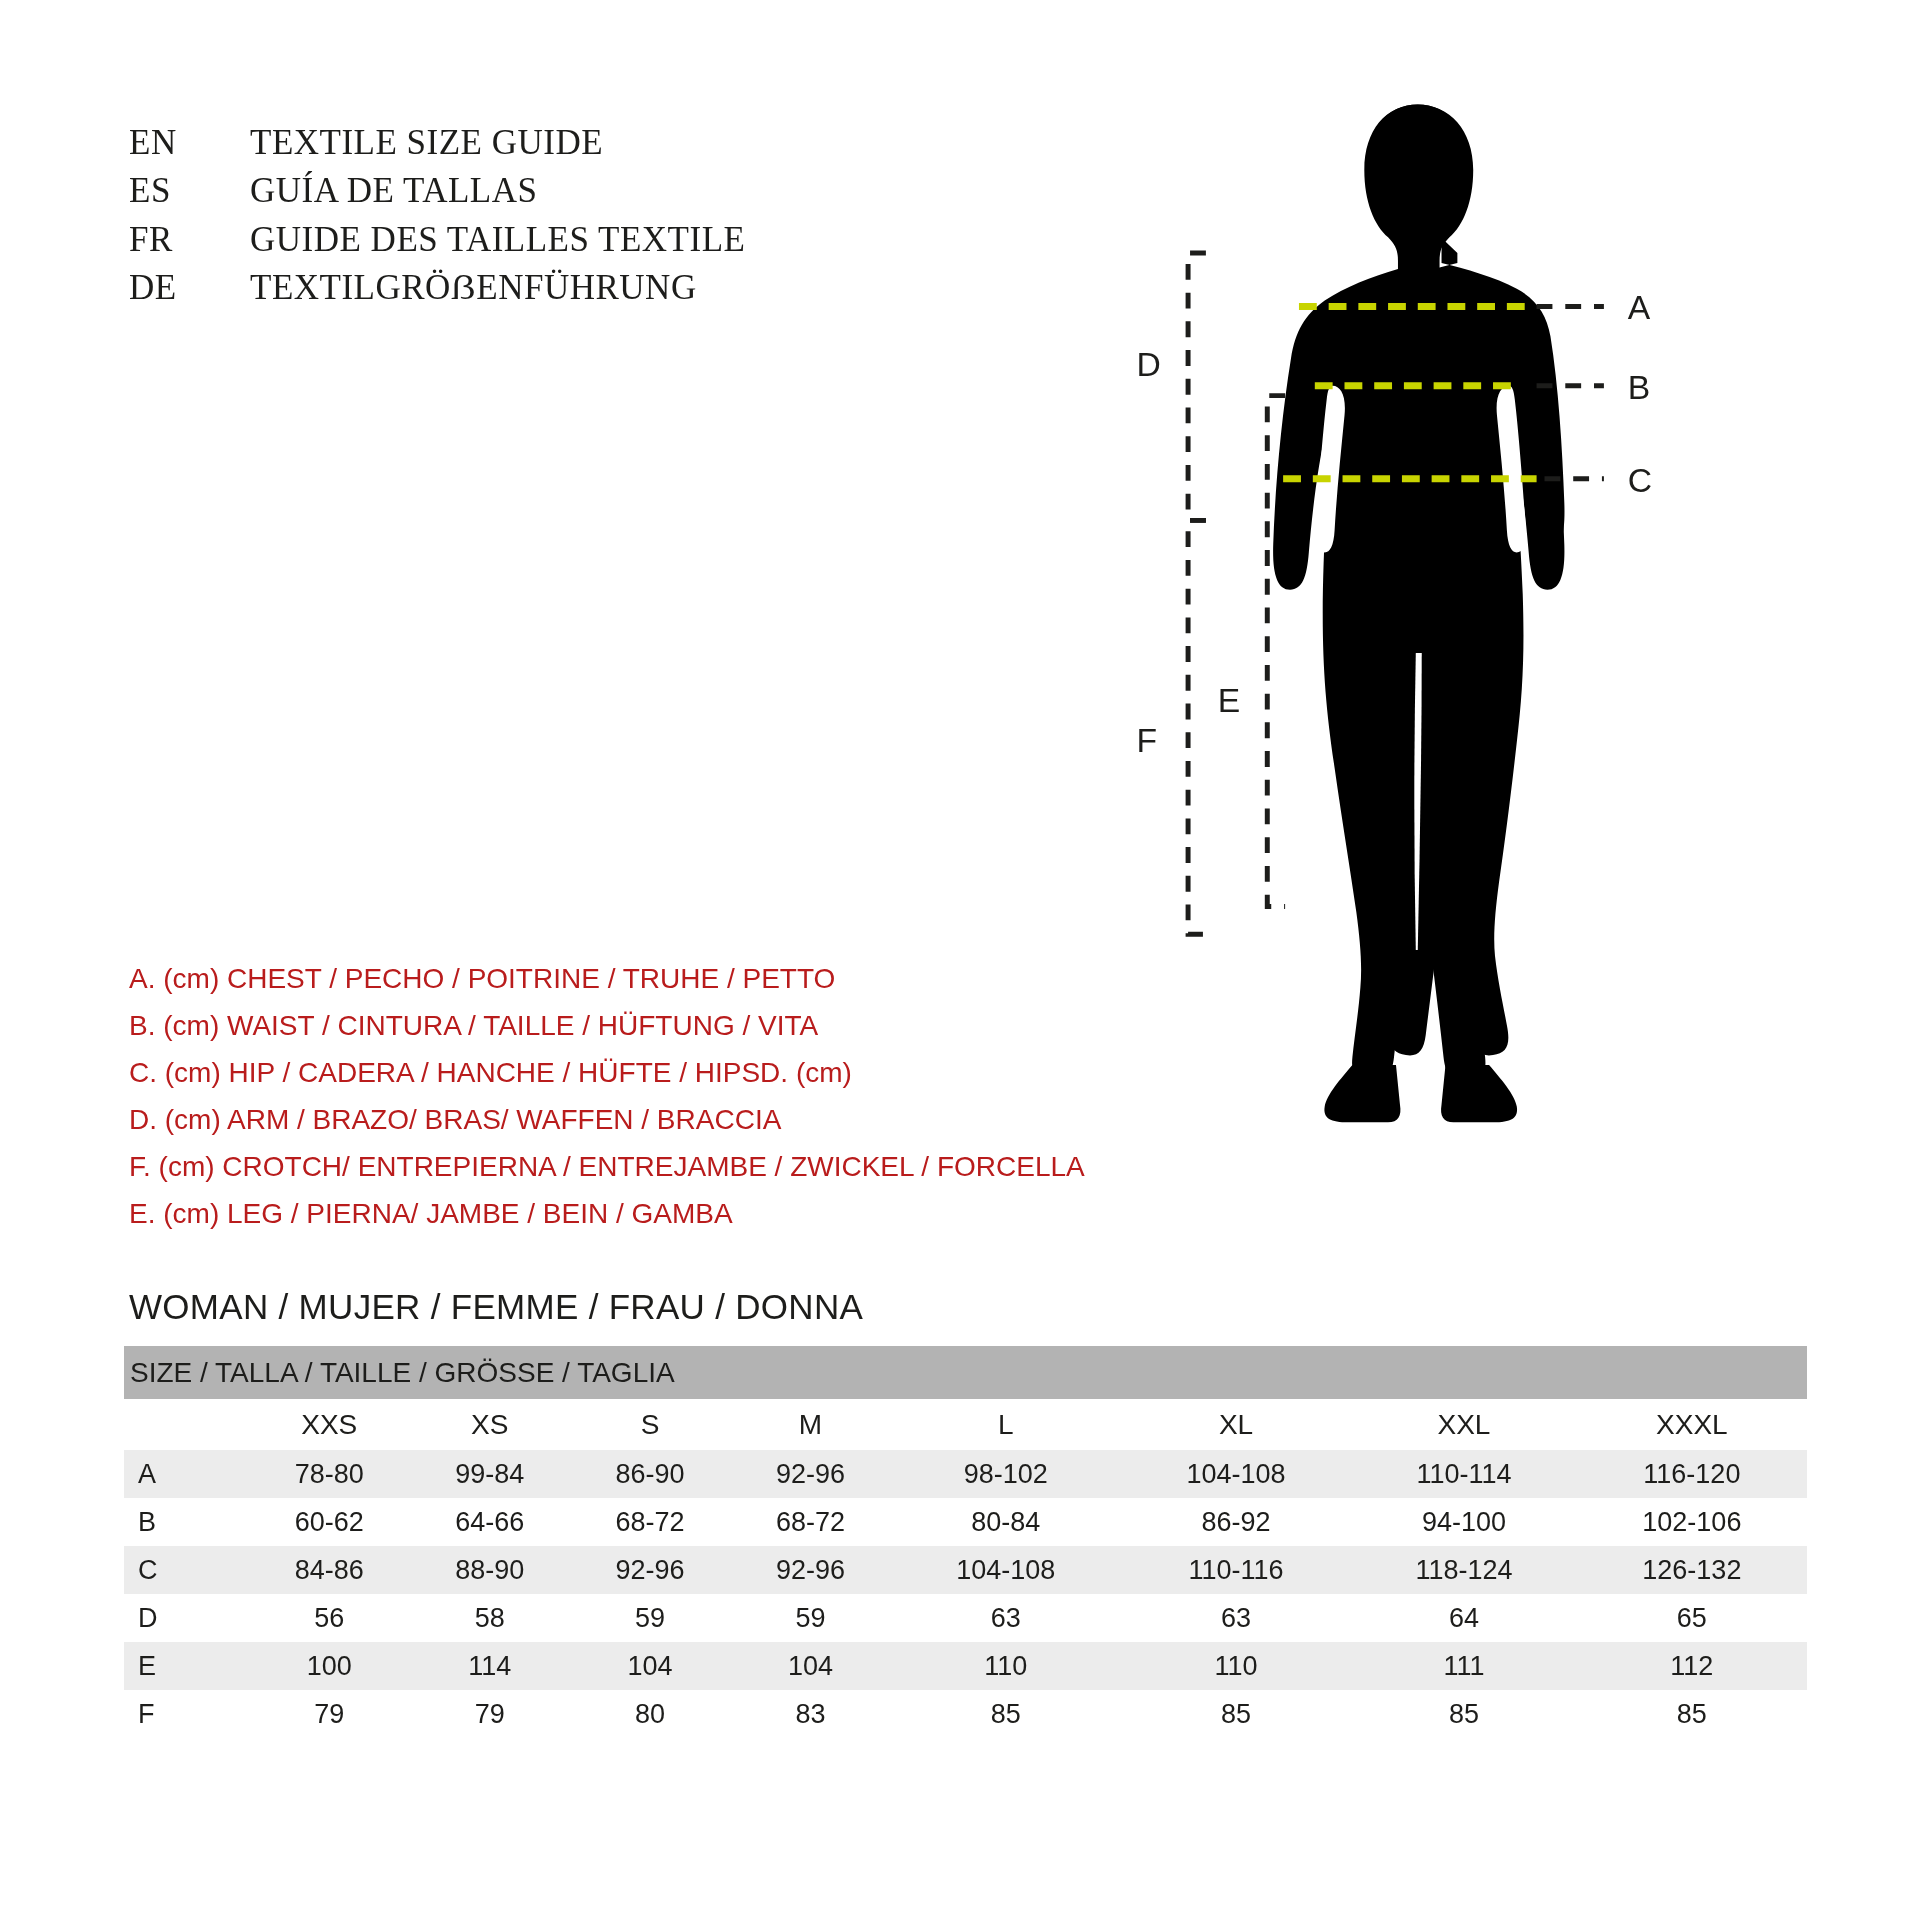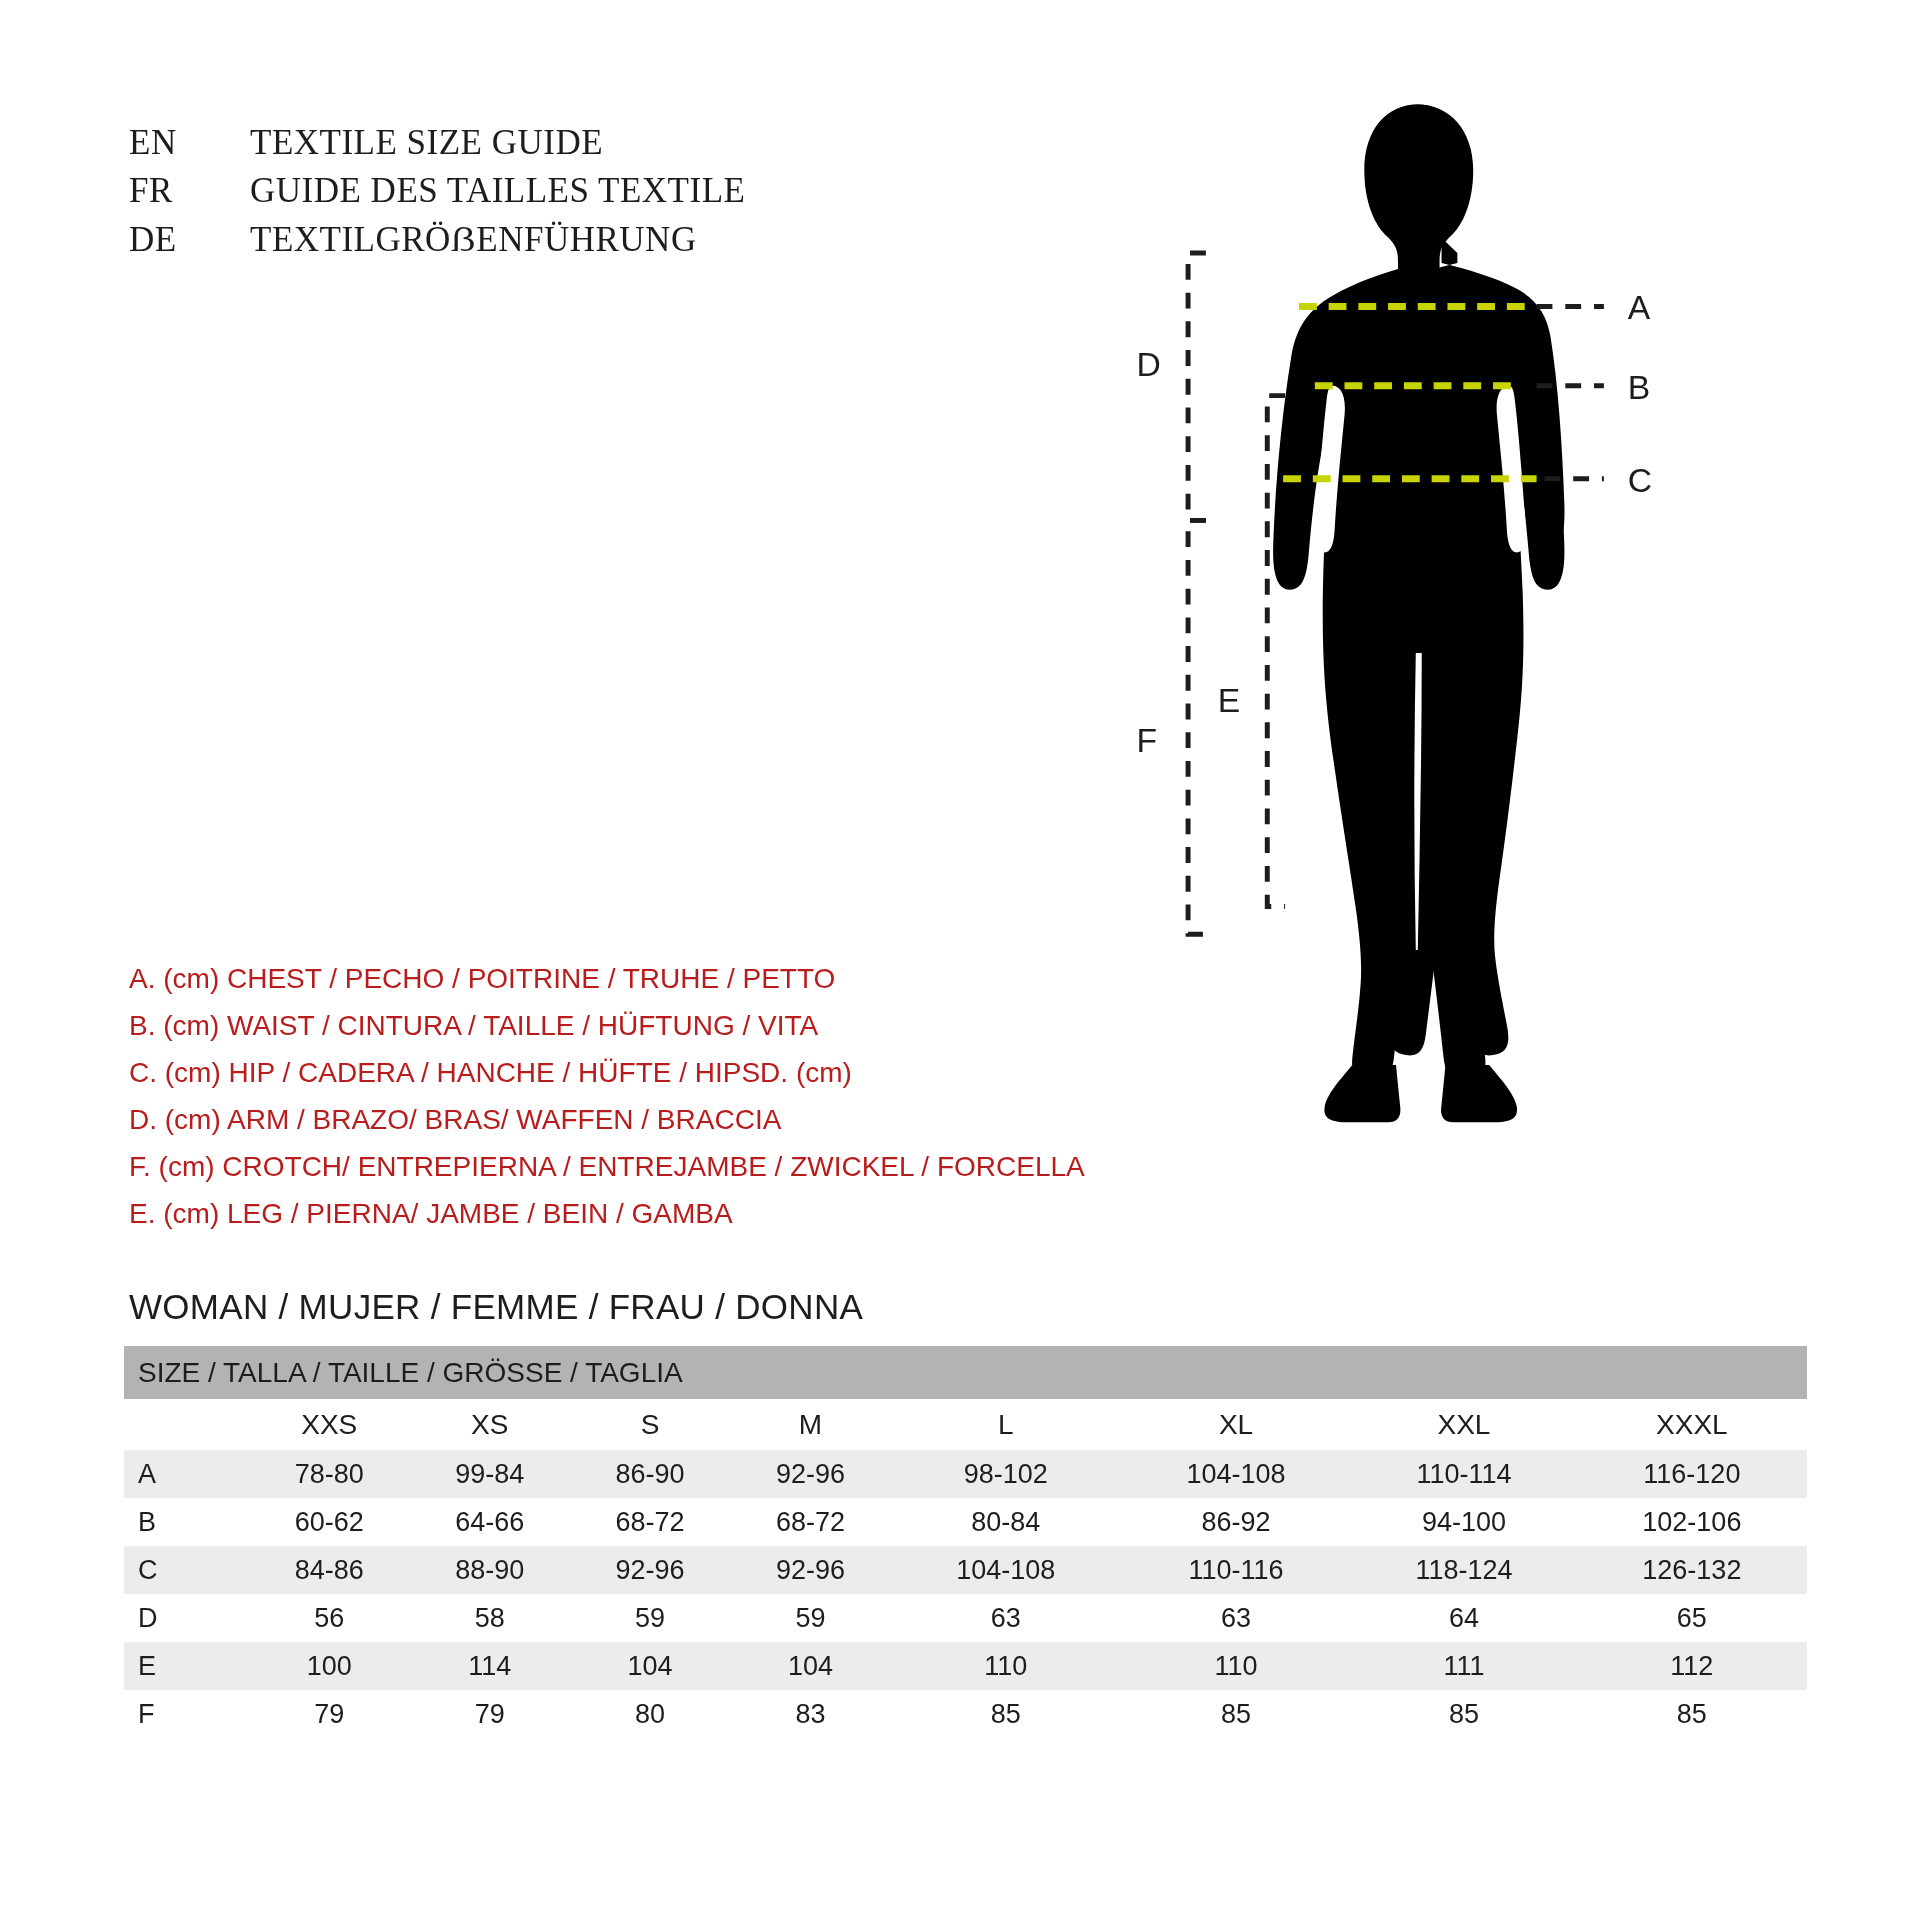--- a/index.html
+++ b/index.html
@@ -93,21 +93,21 @@
     vertical-align: middle;
   }
   .size-table .rowhead {
     text-align: left;
     padding-left: 14px;
     width: 111px;
   }
   .caption-row td {
     background: #b3b3b3;
     text-align: left;
-    padding-left: 14px;
+    padding-left: 6px;
     height: 53px;
     font-size: 28px;
     color: #1d1d1b;
   }
   .head-row td {
     background: #ffffff;
     height: 51px;
     font-size: 28px;
   }
   .band td {
@@ -117,20 +117,24 @@
     background: #ffffff;
   }
 </style>
 </head>
 <body>
 
 <div class="title-block">
   <div class="title-row">
     <span class="title-lang">EN</span>
     <span class="title-text">TEXTILE SIZE GUIDE</span>
+  </div>
+  <div class="title-row">
+    <span class="title-lang">ES</span>
+    <span class="title-text">GUÍA DE TALLAS</span>
   </div>
   <div class="title-row">
     <span class="title-lang">FR</span>
     <span class="title-text">GUIDE DES TAILLES TEXTILE</span>
   </div>
   <div class="title-row">
     <span class="title-lang">DE</span>
     <span class="title-text">TEXTILGRÖẞENFÜHRUNG</span>
   </div>
 </div>

